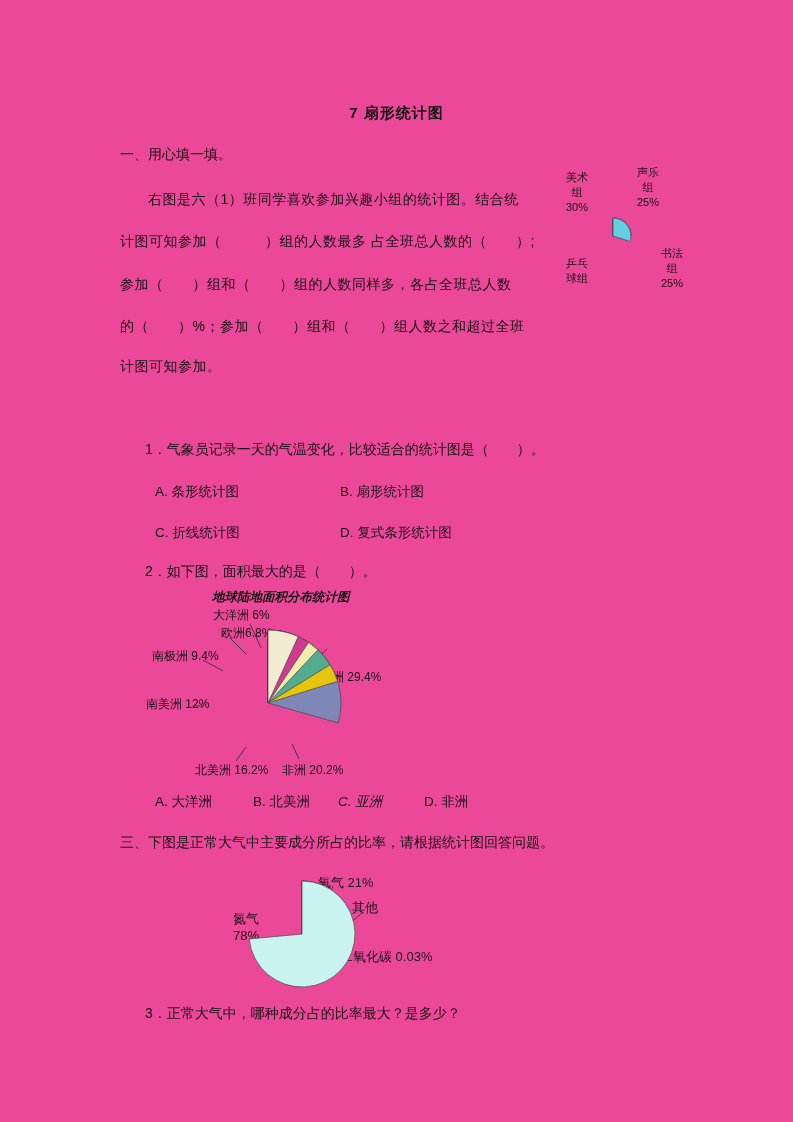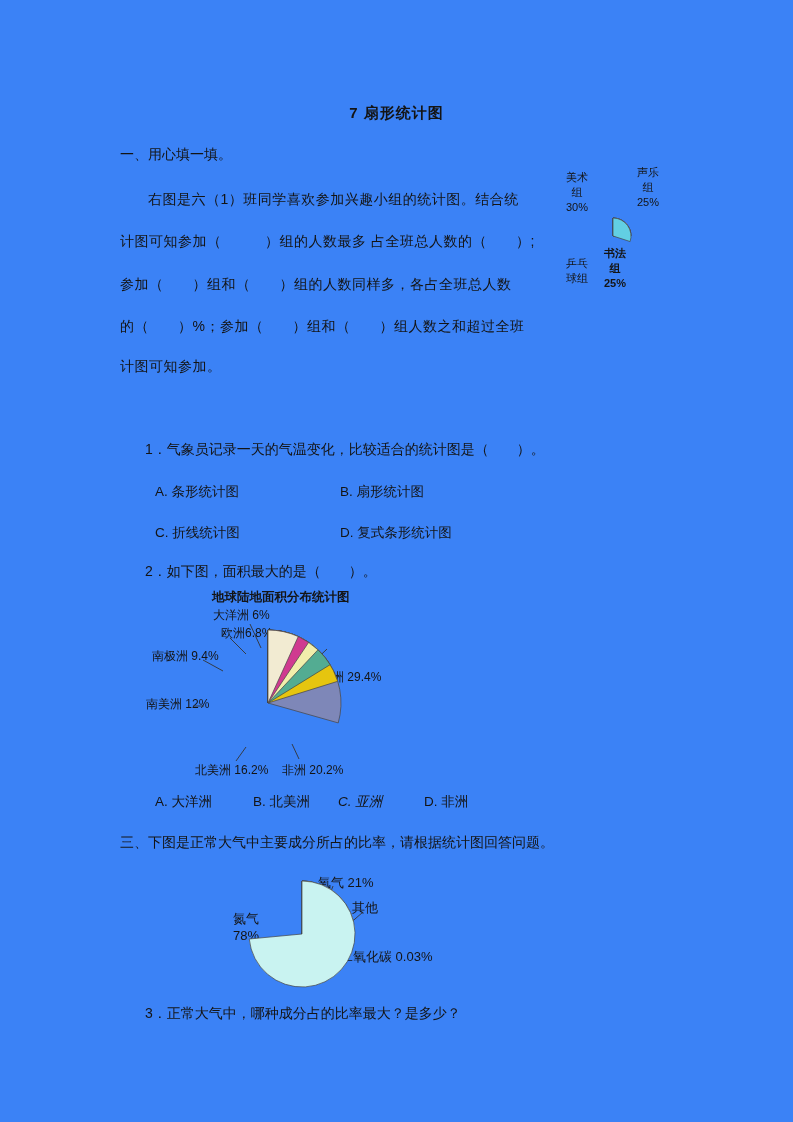--- a/index.html
+++ b/index.html
@@ -1,18 +1,18 @@
 <!DOCTYPE html>
 <html><head>
 <meta charset="utf-8">
 <style>
   * { margin:0; padding:0; box-sizing:border-box; }
   html,body { background:#ffffff; }
   body { font-family:"Liberation Sans","DejaVu Sans",sans-serif; color:#141414; }
-  .page { position:relative; width:793px; height:1122px; background:#3b82f6; overflow:hidden; }
+  .page { position:relative; width:793px; height:1122px; background:#ec4899; overflow:hidden; }
 
   .abs { position:absolute; white-space:nowrap; }
 
   .title { position:absolute; top:104px; left:0; width:100%; text-align:center;
            font-size:15px; font-weight:bold; letter-spacing:1px; }
 
   .sec-head { font-size:14px; }
   #sec1-head { left:120px; top:146px; }
   #sec2-head { left:120px; top:396px; }
   #sec3-head { left:120px; top:834px; }
@@ -33,25 +33,25 @@
   #q1c { left:155px; top:524px; }  #q1d { left:340px; top:524px; }
   #q2a { left:155px; top:793px; }  #q2b { left:253px; top:793px; }
   #q2c { left:338px; top:793px;font-style:italic; }  #q2d { left:424px; top:793px; }
 
   
   .c1-label { position:absolute; font-size:11px; line-height:15px;
               white-space:pre-line; text-align:center; }
   #c1-art  { left:558px; top:170px; width:38px; }
   #c1-voc  { left:629px; top:165px; width:38px; }
   #c1-pp   { left:556px; top:256px; width:42px; }
-  #c1-cal  { left:596px; top:246px; width:38px;font-weight:bold; }
+  #c1-cal  { left:653px; top:246px; width:38px; }
   #pie1 { position:absolute; left:593px; top:216px; }
 
   
-  #c2-title { left:212px; top:589px; font-size:12.5px; font-weight:bold; }
+  #c2-title { left:212px; top:589px; font-size:12.5px; font-weight:bold;font-style:italic; }
   .c2-label { position:absolute; font-size:12px; white-space:nowrap; }
   #c2-oceania   { left:213px; top:607px; }
   #c2-europe    { left:193px; top:625px;padding-left:28px; }
   #c2-asia      { left:320px; top:633px;margin-top:36px; }
   #c2-antarctic { left:152px; top:648px; }
   #c2-samerica  { left:146px; top:696px; }
   #c2-namerica  { left:195px; top:762px; }
   #c2-africa    { left:282px; top:762px; }
   #pie2 { position:absolute; left:185px; top:618px; }
 

